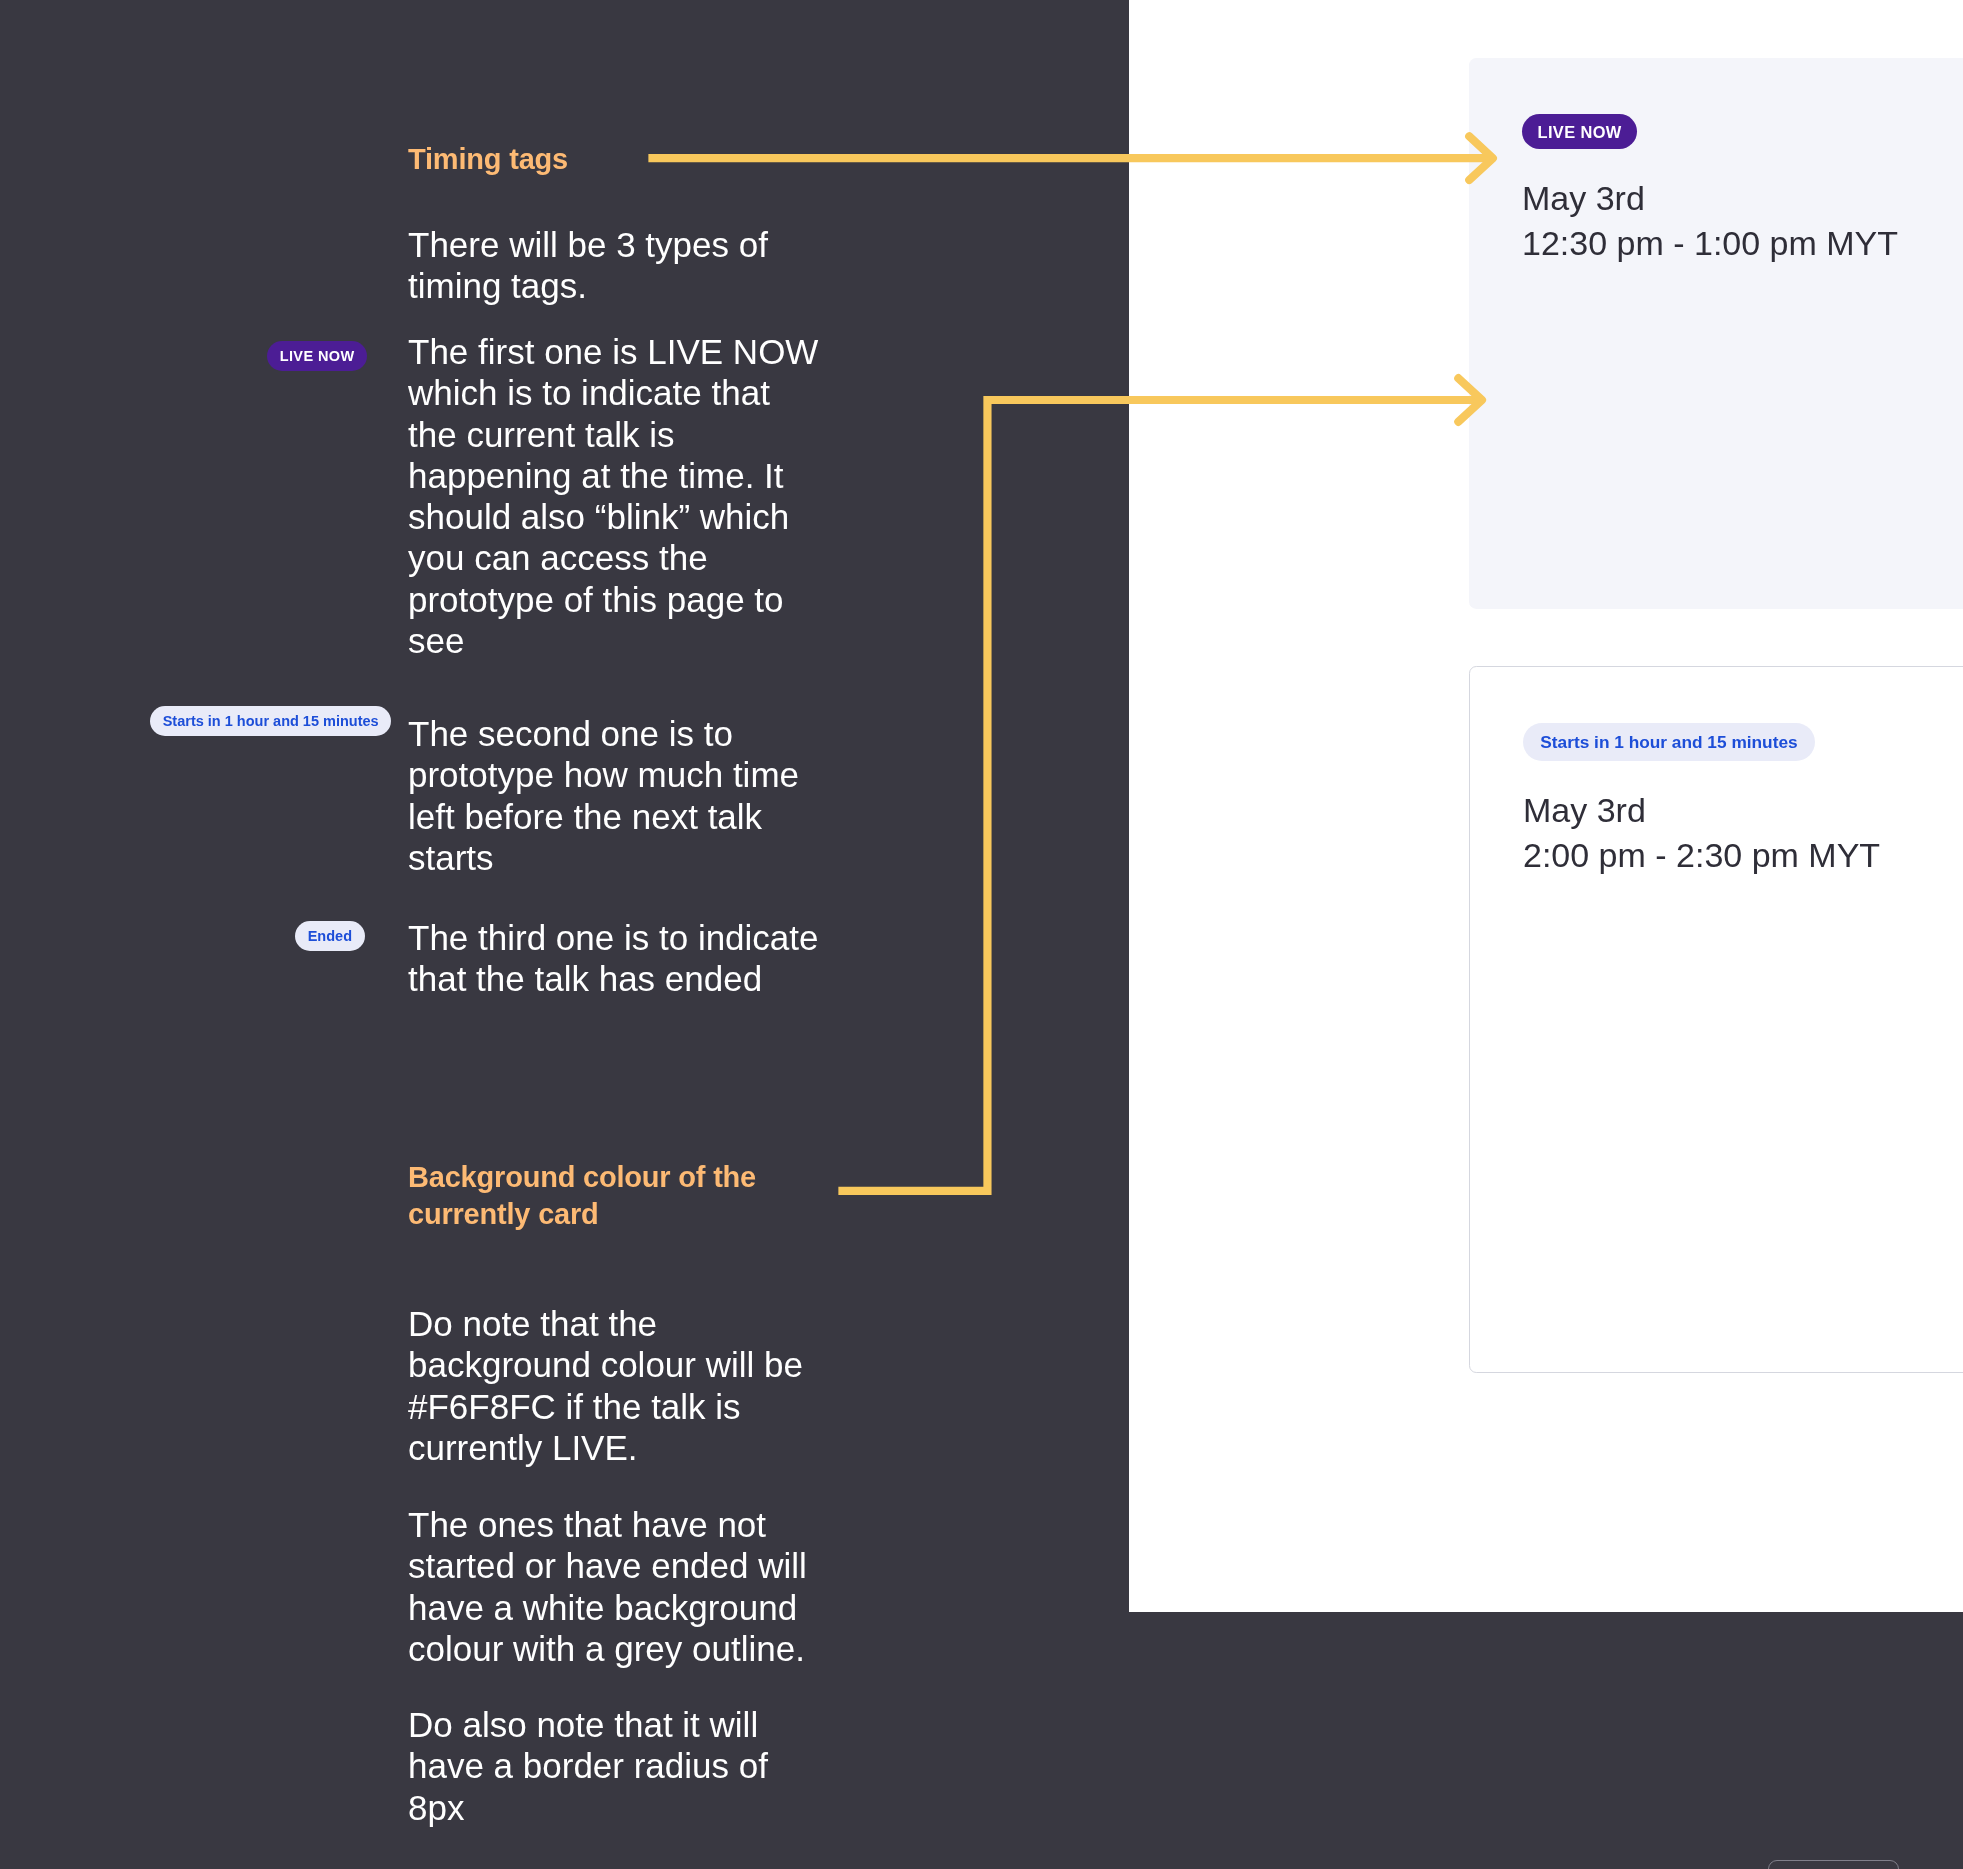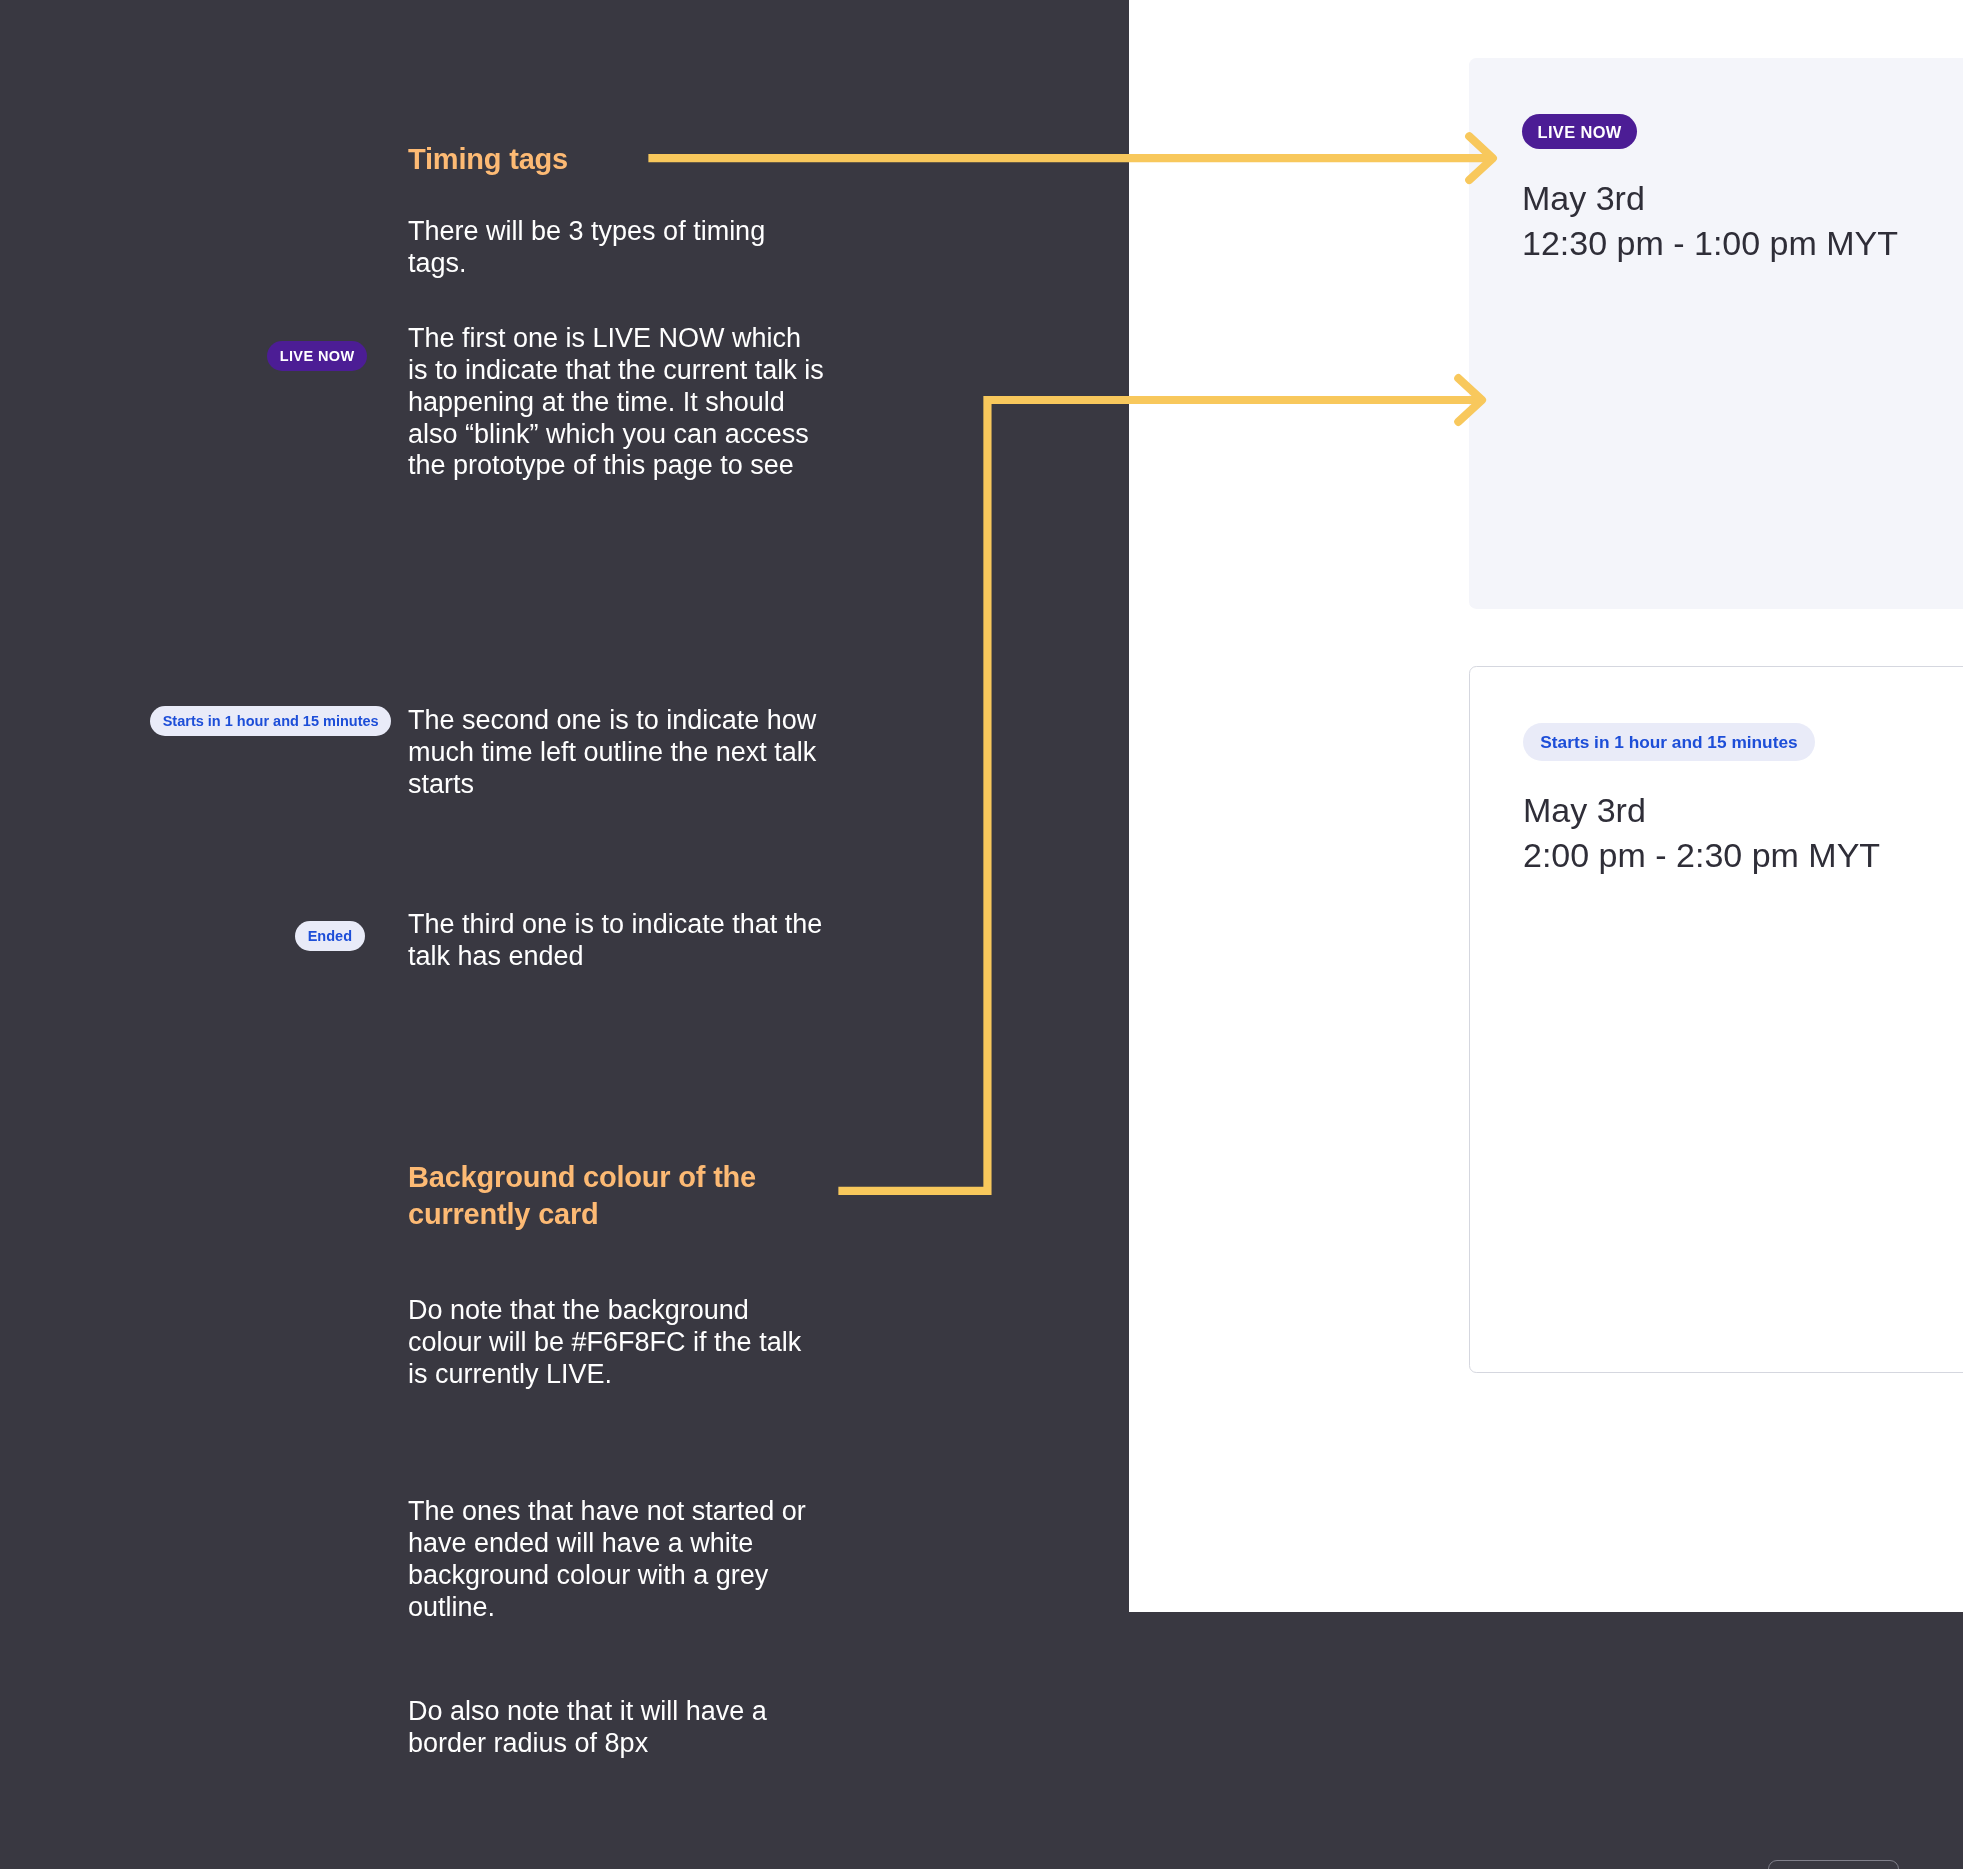--- a/index.html
+++ b/index.html
@@ -59,21 +59,21 @@
 
   
   #annotation-column{
     position:absolute;left:408px;top:0;width:418px;
   }
   .ann-heading{
     color:#fdba74;font-size:29px;font-weight:bold;line-height:1.28;
     letter-spacing:-0.2px;
   }
   .ann-para{
-    color:#ffffff;font-size:27px;line-height:1.18;font-weight:400;
+    color:#ffffff;font-size:35px;line-height:1.18;font-weight:400;margin-top:8px;
   }
 
   .ann-block{position:absolute;left:0;width:418px;}
   #block-intro{top:216px;}
   #block-live{top:323px;}
   #block-soon{top:705px;}
   #block-ended{top:909px;}
   #block-bg-heading{top:1159px;}
   #block-bg-1{top:1295px;}
   #block-bg-2{top:1496px;}
@@ -126,21 +126,21 @@
 </svg>
 
 <div class="ann-heading" id="heading-timing">Timing tags</div>
 
 <div id="annotation-column">
 
   <div class="ann-block ann-para" id="block-intro">There will be 3 types of timing tags.</div>
 
   <div class="ann-block ann-para" id="block-live">The first one is LIVE NOW which is to indicate that the current talk is happening at the time. It should also “blink” which you can access the prototype of this page to see</div>
 
-  <div class="ann-block ann-para" id="block-soon">The second one is to indicate how much time left outline the next talk starts</div>
+  <div class="ann-block ann-para" id="block-soon">The second one is to prototype how much time left before the next talk starts</div>
 
   <div class="ann-block ann-para" id="block-ended">The third one is to indicate that the talk has ended</div>
 
   <div class="ann-block ann-heading" id="block-bg-heading">Background colour of the currently card</div>
 
   <div class="ann-block ann-para" id="block-bg-1">Do note that the background colour will be #F6F8FC if the talk is currently LIVE.</div>
 
   <div class="ann-block ann-para" id="block-bg-2">The ones that have not started or have ended will have a white background colour with a grey outline.</div>
 
   <div class="ann-block ann-para" id="block-bg-3">Do also note that it will have a border radius of 8px</div>

